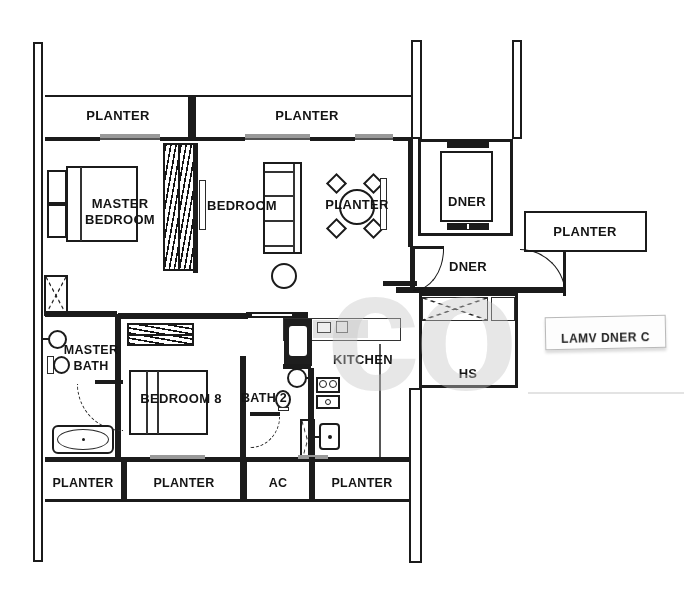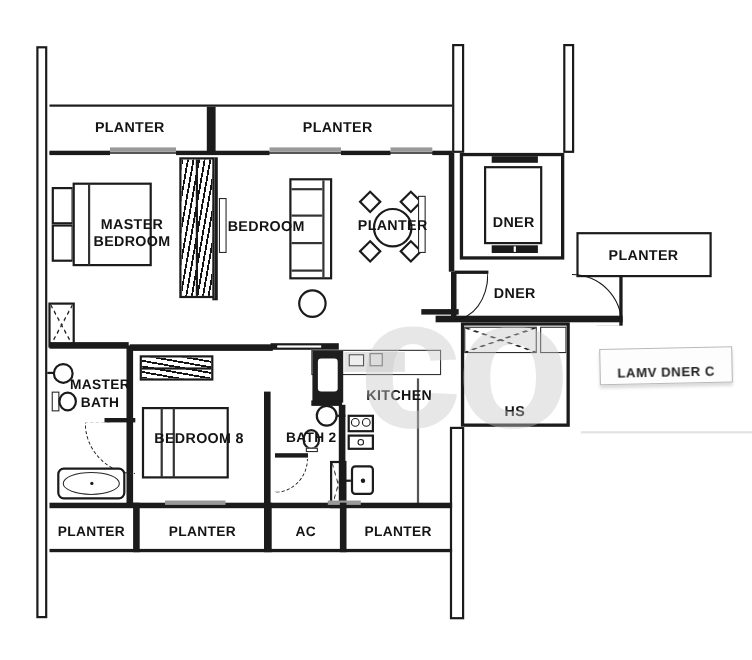--- a/index.html
+++ b/index.html
@@ -162,21 +162,21 @@
   <div class="abs" style="left:146px;top:371px;width:2px;height:63px;background:#333;"></div>
   <div class="abs" style="left:157px;top:371px;width:2px;height:63px;background:#333;"></div>
   <div class="lbl" style="left:131px;top:391px;width:100px;">BEDROOM 8</div>
 
   <div class="w" style="left:308px;top:368px;width:6px;height:92px;"></div>
   <div class="w" style="left:283px;top:364px;width:28px;height:5px;"></div>
   <div class="circle" style="left:287px;top:368px;width:20px;height:20px;"></div>
   <div class="w" style="left:306px;top:377px;width:8px;height:2px;"></div>
   <div class="circle" style="left:275px;top:390px;width:16px;height:19px;"></div>
   <div class="thin" style="left:278px;top:407px;width:11px;height:4px;"></div>
-  <div class="lbl" style="left:252px;top:391px;width:62px;font-size:12.5px;">BATH 2</div>
+  <div class="lbl" style="left:233px;top:391px;width:62px;font-size:12.5px;">BATH 2</div>
   <div class="w" style="left:250px;top:412px;width:30px;height:4px;"></div>
   <div class="arc-dash" style="left:250px;top:417px;width:30px;height:31px;border-right-width:1.6px;border-bottom-width:1.6px;border-bottom-right-radius:100% 100%;"></div>
 
   <div class="w" style="left:45px;top:457px;width:366px;height:5px;"></div>
   <div class="wg" style="left:150px;top:455px;width:55px;height:4px;"></div>
   <div class="wg" style="left:298px;top:455px;width:30px;height:4px;"></div>
   <div class="w" style="left:45px;top:499px;width:366px;height:3px;"></div>
   <div class="w" style="left:121px;top:457px;width:6px;height:45px;"></div>
   <div class="w" style="left:240px;top:457px;width:7px;height:45px;"></div>
   <div class="w" style="left:309px;top:457px;width:6px;height:45px;"></div>

